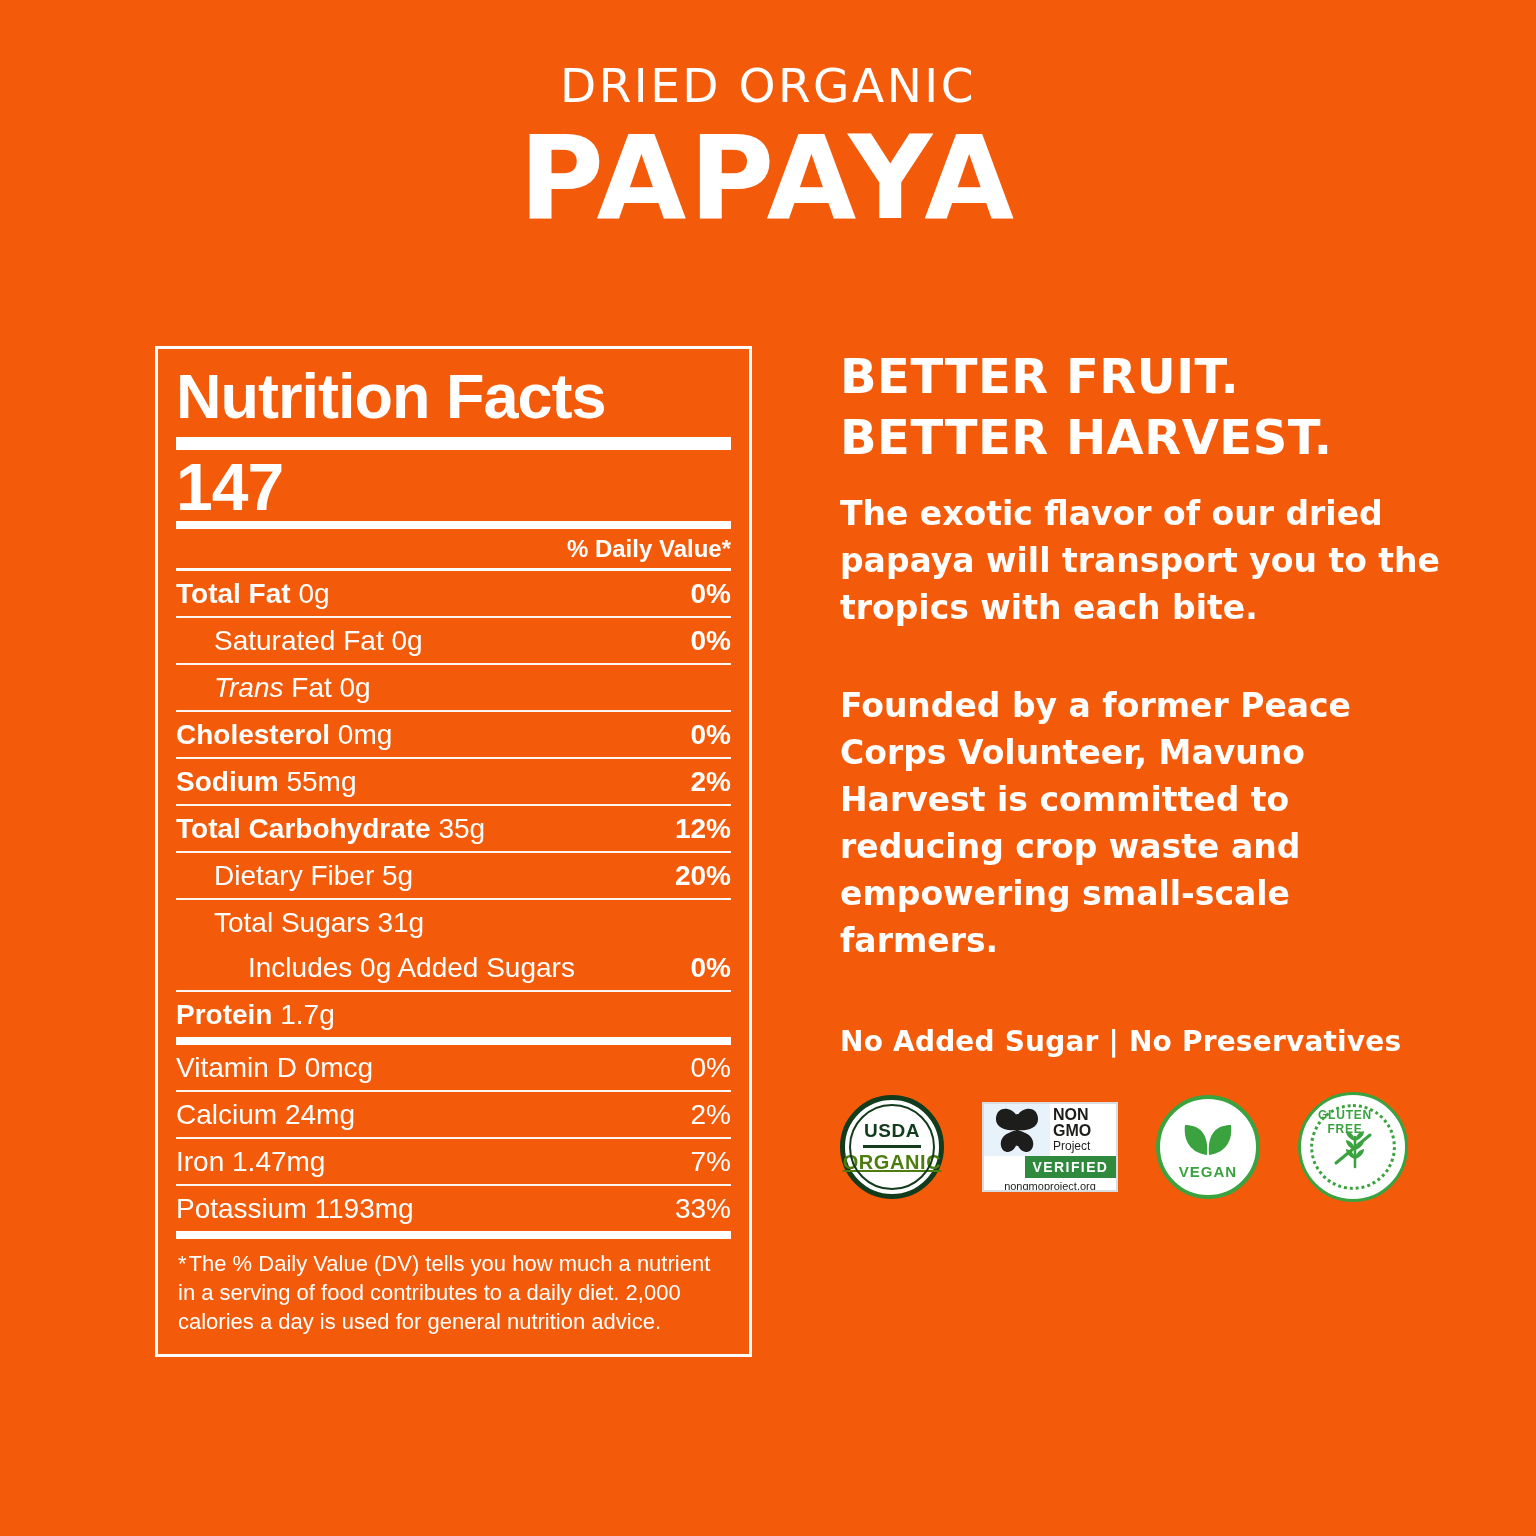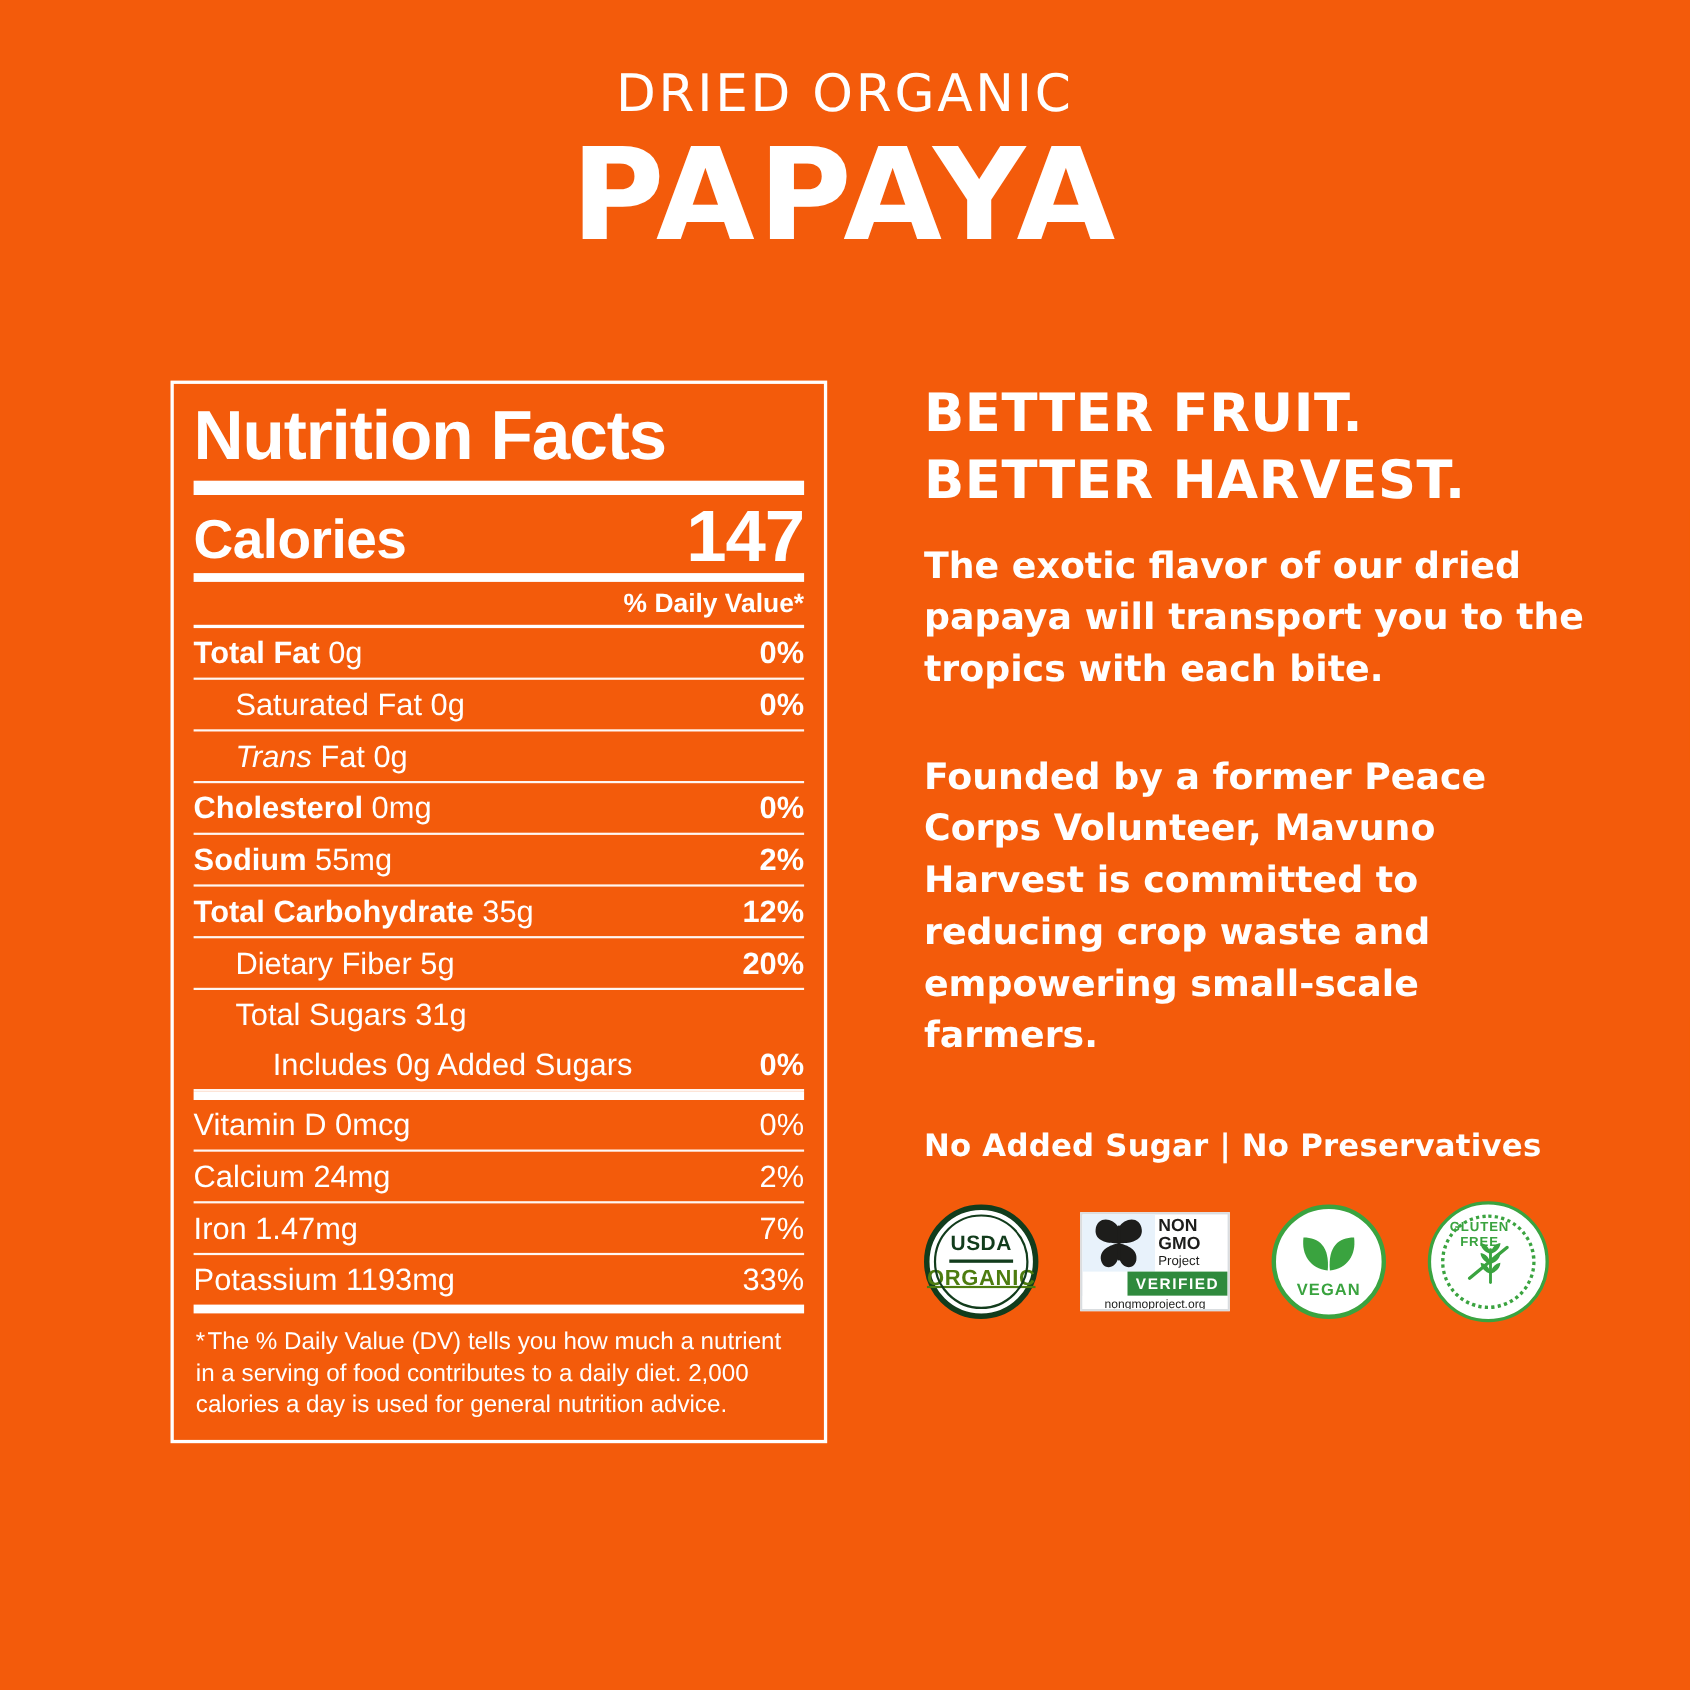--- a/index.html
+++ b/index.html
@@ -249,21 +249,20 @@
 
   <div class="columns">
 
     <div class="col-left">
       <div class="nf">
 
         <div class="nf-title">Nutrition Facts</div>
         <div class="rule-thick"></div>
 
         <div class="cal-row">
-          <span class="cal-label">Calories</span>
           <span class="cal-value">147</span>
         </div>
         <div class="rule-med"></div>
 
         <div class="dv-header">% Daily Value*</div>
         <div class="rule-thin"></div>
 
         <div class="nrow">
           <span class="nm"><span class="b">Total Fat</span> <span>0g</span></span>
           <span class="pct">0%</span>
@@ -310,20 +309,24 @@
           <span class="nm"><span>Total Sugars</span> <span>31g</span></span>
           <span class="pct"></span>
         </div>
 
         <div class="nrow indent2">
           <span class="nm"><span>Includes 0g Added Sugars</span></span>
           <span class="pct">0%</span>
         </div>
         <div class="rule-hair"></div>
 
+        <div class="nrow">
+          <span class="nm"><span class="b">Protein</span> <span>1.7g</span></span>
+          <span class="pct"></span>
+        </div>
         <div class="rule-med"></div>
 
         <div class="nrow">
           <span class="nm">Vitamin D 0mcg</span>
           <span>0%</span>
         </div>
         <div class="rule-hair"></div>
 
         <div class="nrow">
           <span class="nm">Calcium 24mg</span>

